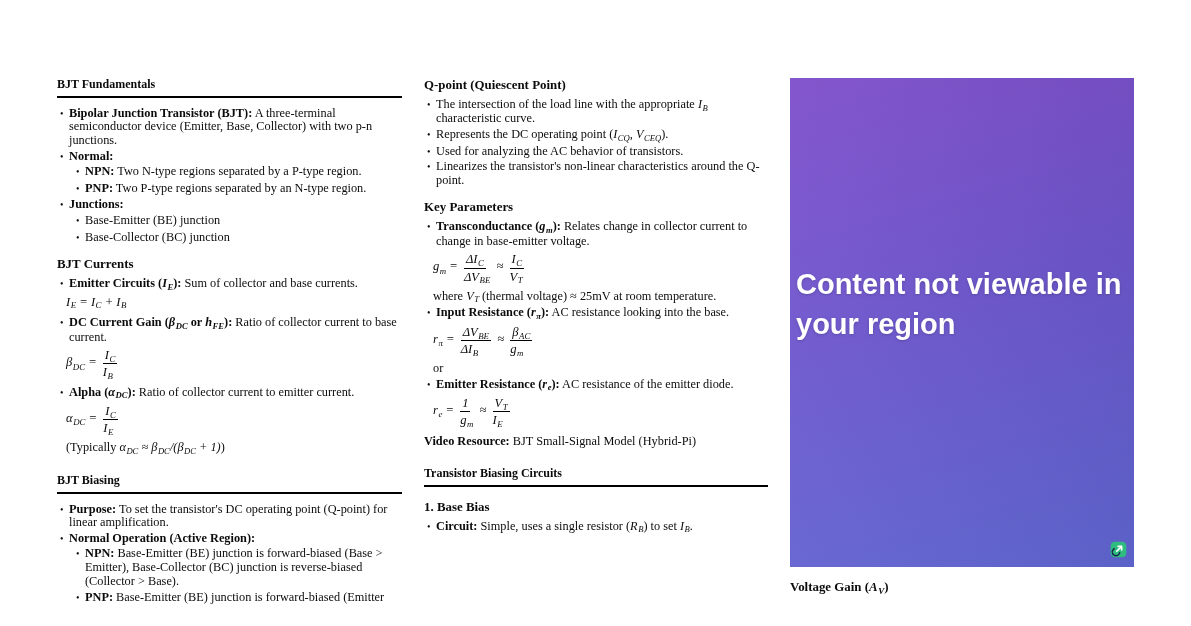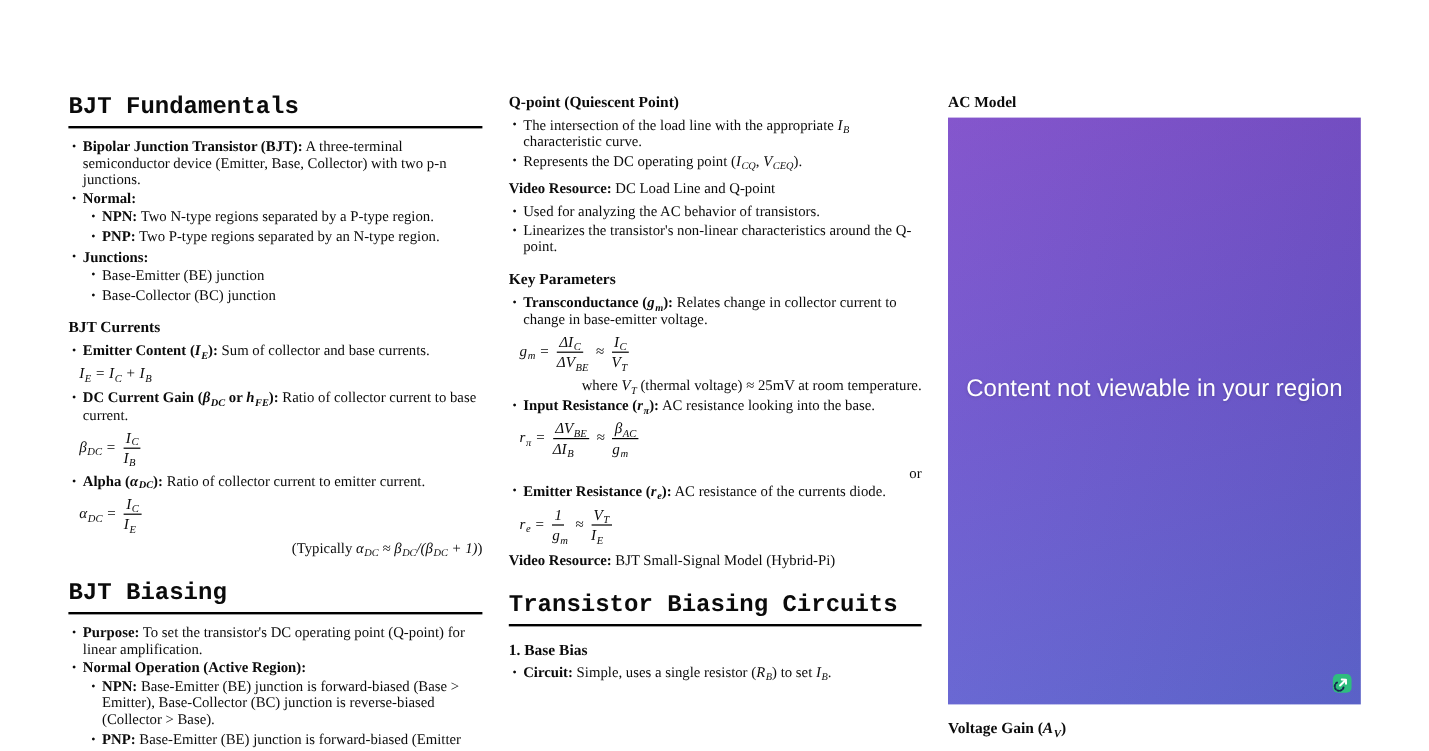--- a/index.html
+++ b/index.html
@@ -5,47 +5,47 @@
   html,body{margin:0;padding:0;background:#ffffff;}
   body{width:1191px;height:626px;overflow:hidden;position:relative;
        font-family:"Liberation Serif",serif;font-size:12.3px;line-height:13.6px;color:#0b0b0b;}
   .page{position:absolute;inset:0;background:#ffffff;}
   .col{position:absolute;top:78px;}
   .col-0{left:57px;width:345px;}
   .col-1{left:424px;width:344px;}
   .col-2{left:790px;width:344px;}
   .col > :first-child{margin-top:0 !important;}
 
-  h2{font-family:Liberation Mono, monospace;font-size:20px;line-height:1.15;font-weight:700;
+  h2{font-family:Liberation Serif, serif;font-size:12px;line-height:1.15;font-weight:700;
      border-bottom:2px solid #000;padding-bottom:4px;margin:18px 0 9px 0;}
   h3{font-size:12.9px;line-height:1.15;font-weight:700;margin:13px 0 5px 0;}
   p.para{margin:8px 0 6px 0;}
   p.caption{margin:6px 0 0 0;}
 
   .li{display:flex;margin:1px 0 2px 0;}
   .li.l1{margin-left:3px;}
   .li.l2{margin-left:19px;margin-top:2px;margin-bottom:3px;}
   .bullet{flex:0 0 9px;width:9px;font-size:10px;line-height:13.6px;}
   .li-content{flex:1;}
 
   .seg-b{font-weight:700;}
   .seg-m{font-style:italic;}
   .seg-bold{font-weight:700;}
 
   .math{margin:4px 0 6px 9px;font-style:italic;font-size:12.6px;}
-  .pindent{margin:2px 0 2px 9px;text-align:right;}
+  .pindent{margin:2px 0 2px 9px;}
   .msub{font-size:0.7em;font-style:italic;position:relative;top:0.32em;margin-left:0.5px;}
   .mfrac{display:inline-flex;flex-direction:column;align-items:flex-start;vertical-align:middle;
          margin:0 3px;line-height:1.12;text-align:center;}
   .mnum{border-bottom:1px solid #000;padding:0 2px 1px 2px;}
   .mden{padding-top:1px;}
 
   .embed{position:relative;height:489px;margin-top:2px;display:flex;align-items:center;justify-content:center;}
-  .embed-text{color:#fff;font-family:"Liberation Sans",sans-serif;font-weight:400;
-              font-size:20px;line-height:1.35;text-align:center;max-width:332px;
+  .embed-text{color:#fff;font-family:"Liberation Sans",sans-serif;font-weight:700;
+              font-size:29px;line-height:1.35;max-width:332px;
               transform:translateY(-18px);text-shadow:0 1px 3px rgba(0,0,0,0.18);}
   .embed-icon{position:absolute;right:7px;bottom:9px;width:17px;height:17px;cursor:pointer;}
 </style>
 </head>
 <body>
 
 <div class="page">
   <div class="col col-0">
       <h2>BJT Fundamentals</h2>
       <div class="li l1">
@@ -72,21 +72,21 @@
         <span class="bullet">•</span>
         <div class="li-content"><span class="seg-t">Base-Emitter (BE) junction</span></div>
       </div>
       <div class="li l2">
         <span class="bullet">•</span>
         <div class="li-content"><span class="seg-t">Base-Collector (BC) junction</span></div>
       </div>
       <h3><span class="seg-b">BJT Currents</span></h3>
       <div class="li l1">
         <span class="bullet">•</span>
-        <div class="li-content"><span class="seg-b">Emitter Content (</span><span class="seg-m seg-bold">I<span class="msub">E</span></span><span class="seg-b">):</span><span class="seg-t"> Sum of collector and base currents.</span></div>
+        <div class="li-content"><span class="seg-b">Emitter Circuits (</span><span class="seg-m seg-bold">I<span class="msub">E</span></span><span class="seg-b">):</span><span class="seg-t"> Sum of collector and base currents.</span></div>
       </div>
       <div class="math">I<span class="msub">E</span> = I<span class="msub">C</span> + I<span class="msub">B</span></div>
       <div class="li l1">
         <span class="bullet">•</span>
         <div class="li-content"><span class="seg-b">DC Current Gain (</span><span class="seg-m seg-bold">β<span class="msub">DC</span></span><span class="seg-b"> or </span><span class="seg-m seg-bold">h<span class="msub">FE</span></span><span class="seg-b">):</span><span class="seg-t"> Ratio of collector current to base current.</span></div>
       </div>
       <div class="math">β<span class="msub">DC</span> = <span class="mfrac">
           <span class="mnum">I<span class="msub">C</span></span>
           <span class="mden">I<span class="msub">B</span></span>
         </span></div>
@@ -120,21 +120,20 @@
   <div class="col col-1">
       <h3><span class="seg-b">Q-point (Quiescent Point)</span></h3>
       <div class="li l1">
         <span class="bullet">•</span>
         <div class="li-content"><span class="seg-t">The intersection of the load line with the appropriate </span><span class="seg-m">I<span class="msub">B</span></span><span class="seg-t"> characteristic curve.</span></div>
       </div>
       <div class="li l1">
         <span class="bullet">•</span>
         <div class="li-content"><span class="seg-t">Represents the DC operating point (</span><span class="seg-m">I<span class="msub">CQ</span></span><span class="seg-t">, </span><span class="seg-m">V<span class="msub">CEQ</span></span><span class="seg-t">).</span></div>
       </div>
-      <p class="para"><span class="seg-b">Video Resource:</span><span class="seg-t"> DC Load Line and Q-point</span></p>
       <div class="li l1">
         <span class="bullet">•</span>
         <div class="li-content"><span class="seg-t">Used for analyzing the AC behavior of transistors.</span></div>
       </div>
       <div class="li l1">
         <span class="bullet">•</span>
         <div class="li-content"><span class="seg-t">Linearizes the transistor's non-linear characteristics around the Q-point.</span></div>
       </div>
       <h3><span class="seg-b">Key Parameters</span></h3>
       <div class="li l1">
@@ -156,39 +155,38 @@
       <div class="math">r<span class="msub">π</span> = <span class="mfrac">
           <span class="mnum">ΔV<span class="msub">BE</span></span>
           <span class="mden">ΔI<span class="msub">B</span></span>
         </span> ≈ <span class="mfrac">
           <span class="mnum">β<span class="msub">AC</span></span>
           <span class="mden">g<span class="msub">m</span></span>
         </span></div>
       <div class="pindent"><span class="seg-t">or</span></div>
       <div class="li l1">
         <span class="bullet">•</span>
-        <div class="li-content"><span class="seg-b">Emitter Resistance (</span><span class="seg-m seg-bold">r<span class="msub">e</span></span><span class="seg-b">):</span><span class="seg-t"> AC resistance of the currents diode.</span></div>
+        <div class="li-content"><span class="seg-b">Emitter Resistance (</span><span class="seg-m seg-bold">r<span class="msub">e</span></span><span class="seg-b">):</span><span class="seg-t"> AC resistance of the emitter diode.</span></div>
       </div>
       <div class="math">r<span class="msub">e</span> = <span class="mfrac">
           <span class="mnum">1</span>
           <span class="mden">g<span class="msub">m</span></span>
         </span> ≈ <span class="mfrac">
           <span class="mnum">V<span class="msub">T</span></span>
           <span class="mden">I<span class="msub">E</span></span>
         </span></div>
       <p class="para"><span class="seg-b">Video Resource:</span><span class="seg-t"> BJT Small-Signal Model (Hybrid-Pi)</span></p>
       <h2>Transistor Biasing Circuits</h2>
       <h3><span class="seg-b">1. Base Bias</span></h3>
       <div class="li l1">
         <span class="bullet">•</span>
         <div class="li-content"><span class="seg-b">Circuit:</span><span class="seg-t"> Simple, uses a single resistor (</span><span class="seg-m">R<span class="msub">B</span></span><span class="seg-t">) to set </span><span class="seg-m">I<span class="msub">B</span></span><span class="seg-t">.</span></div>
       </div>
     </div>
   <div class="col col-2">
-      <h3><span class="seg-b">AC Model</span></h3>
       <div class="embed" style="background: linear-gradient(100deg, rgba(255, 255, 255, 0.05), rgba(0, 0, 0, 0.07)), linear-gradient(165deg, rgb(126, 77, 202) 0%, rgb(110, 86, 207) 45%, rgb(97, 105, 214) 100%);">
         <div class="embed-text" style="color: rgb(255, 255, 255);">Content not viewable in your region</div>
         <span class="embed-icon"><svg width="17" height="17" viewBox="0 0 24 24">
             <rect x="1" y="1" width="22" height="22" rx="6" fill="#2ebd7f"></rect>
             <path d="M9.5 14.5 L16 8" stroke="#ffffff" stroke-width="2.4" stroke-linecap="round"></path>
             <path d="M11.5 7.5 L16.3 7.7 L16.5 12.5" stroke="#ffffff" stroke-width="2.4" fill="none" stroke-linecap="round" stroke-linejoin="round"></path>
             <path d="M13.5 16.8 A5.2 5.2 0 1 1 7.2 10.5" stroke="#16254f" stroke-width="2.3" fill="none" stroke-linecap="round" stroke-dasharray="1.6 2.1"></path>
           </svg></span>
       </div>
       <h3><span class="seg-b">Voltage Gain (</span><span class="seg-m seg-bold">A<span class="msub">V</span></span><span class="seg-b">)</span></h3>

